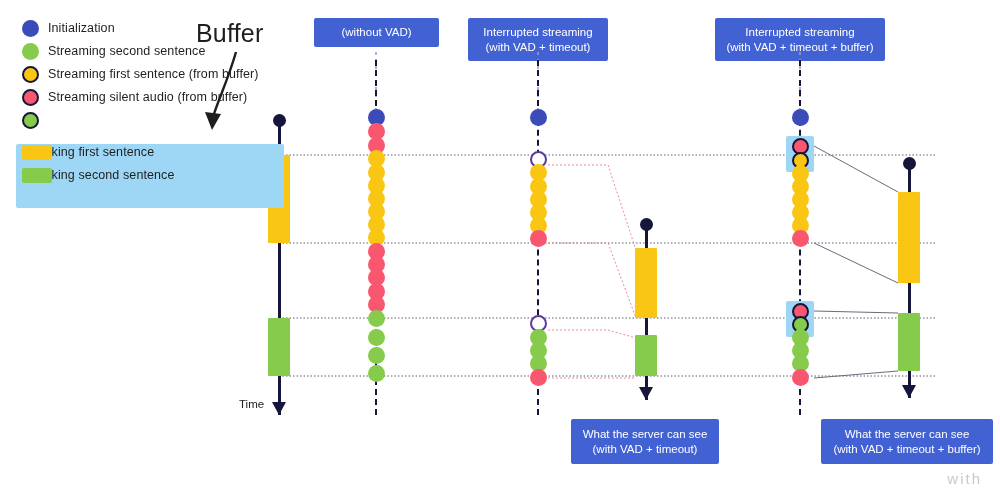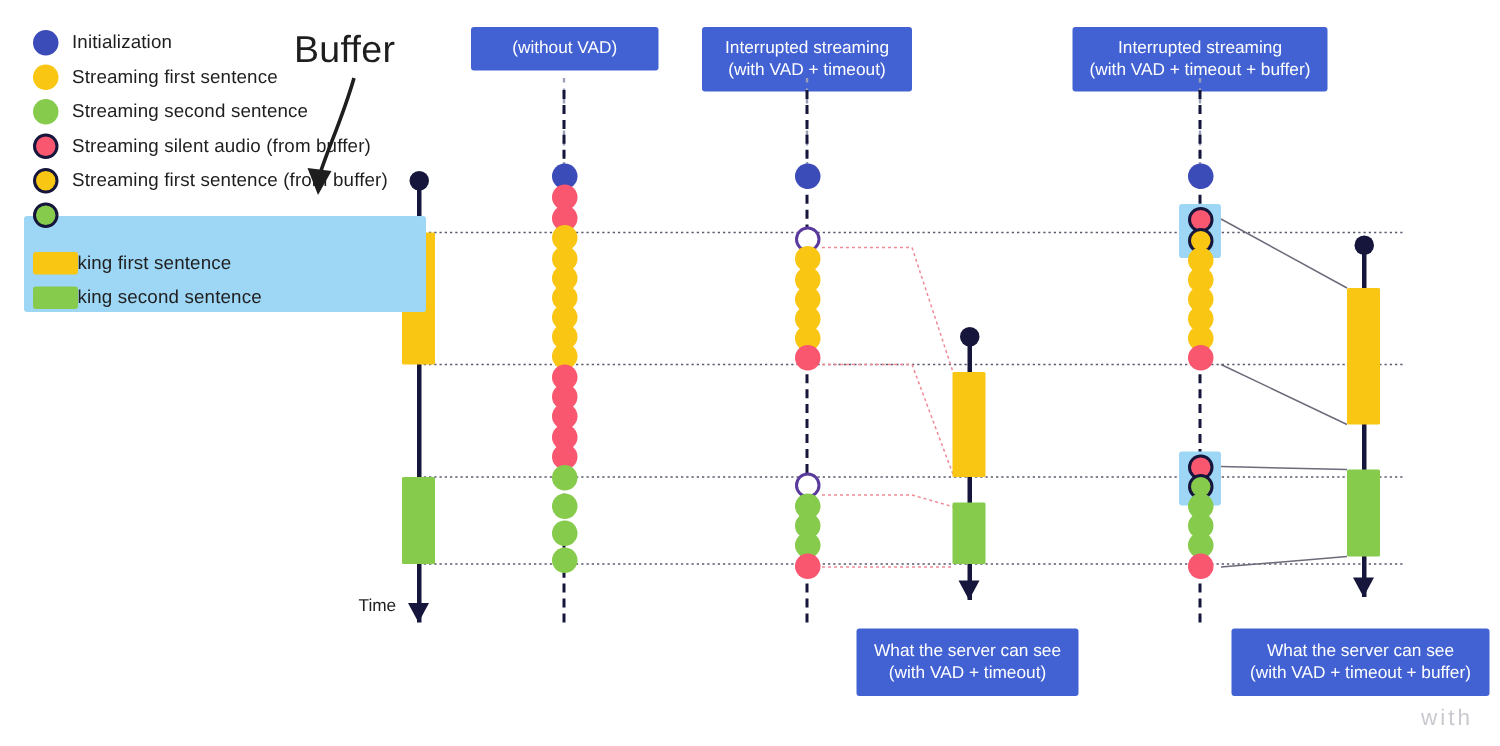--- a/index.html
+++ b/index.html
@@ -68,34 +68,30 @@
 <div id="canvas">
 
   <div class="legend">
     <div class="leg-hl"></div>
     <div id="legend-rows">
         <div class="leg-row">
           <div class="leg-swatch " style="background: rgb(59, 75, 184);"></div>
           <div class="leg-label">Initialization</div>
         </div>
         <div class="leg-row">
-          <div class="leg-swatch " style="background: rgb(249, 198, 19);"></div>
-          <div class="leg-label">Streaming first sentence</div>
-        </div>
-        <div class="leg-row">
           <div class="leg-swatch " style="background: rgb(134, 203, 76);"></div>
           <div class="leg-label">Streaming second sentence</div>
         </div>
         <div class="leg-row">
+          <div class="leg-swatch " style="background: rgb(249, 198, 19); border: 2.3px solid rgb(22, 22, 60);"></div>
+          <div class="leg-label">Streaming first sentence (from buffer)</div>
+        </div>
+        <div class="leg-row">
           <div class="leg-swatch " style="background: rgb(249, 86, 111); border: 2.3px solid rgb(22, 22, 60);"></div>
           <div class="leg-label">Streaming silent audio (from buffer)</div>
-        </div>
-        <div class="leg-row">
-          <div class="leg-swatch " style="background: rgb(249, 198, 19); border: 2.3px solid rgb(22, 22, 60);"></div>
-          <div class="leg-label">Streaming first sentence (from buffer)</div>
         </div>
         <div class="leg-row">
           <div class="leg-swatch " style="background: rgb(134, 203, 76); border: 2.3px solid rgb(22, 22, 60);"></div>
         </div>
         <div class="leg-gap"></div>
         <div class="leg-row">
           <div class="leg-swatch bar " style="background: rgb(249, 198, 19);"></div>
           <div class="leg-label">Speaking first sentence</div>
         </div>
         <div class="leg-row">

